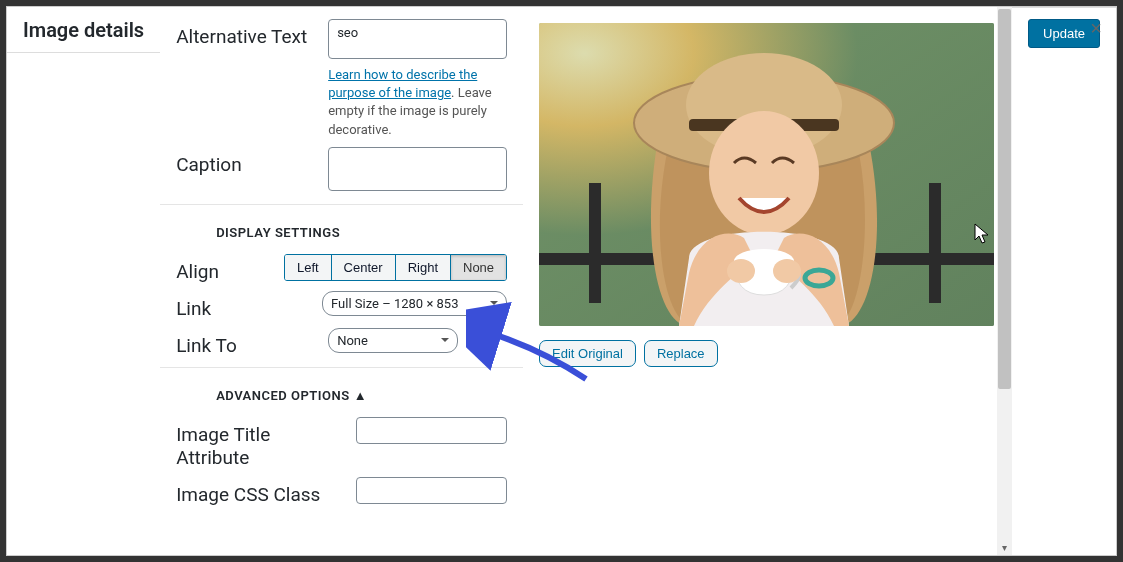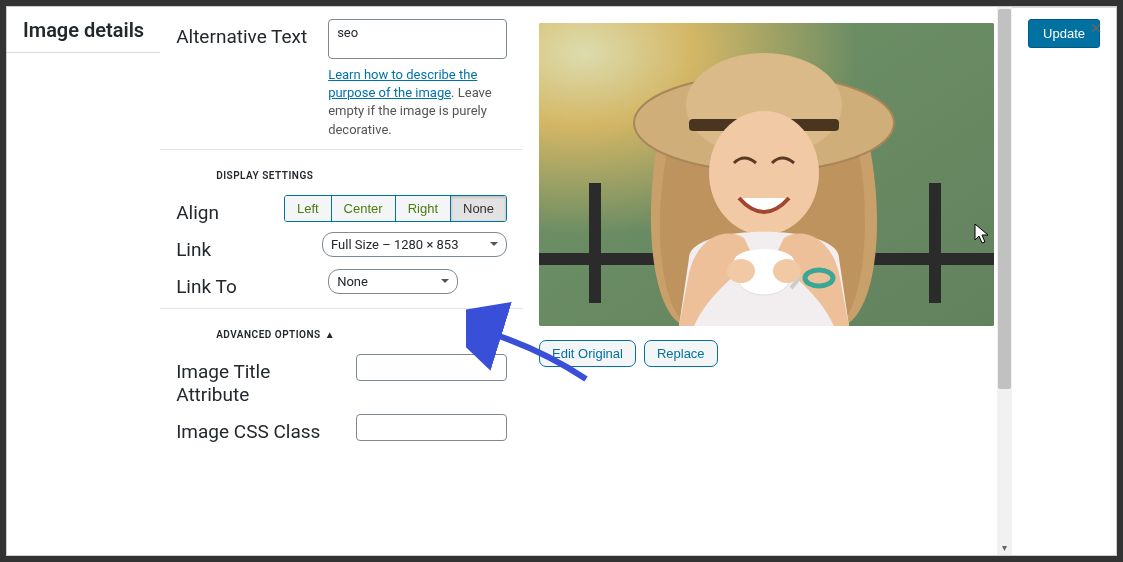--- a/index.html
+++ b/index.html
@@ -20,23 +20,23 @@
   .form-control { flex: 1; }
   textarea.input, input.input {
     width: 100%; border: 1px solid #7e8993; border-radius: 4px;
     padding: 5px 8px; font-size: 13px; font-family: inherit; resize: none;
     background: #fff; color: #23282d;
   }
   textarea.alt { height: 40px; }
   textarea.caption { height: 44px; }
   .help-text { font-size: 13px; color: #555; margin-top: 4px; line-height: 1.4; }
   .help-text a { color: #0073aa; text-decoration: underline; margin-top: 32px; }
-  .section-head { font-size: 10px; font-weight: 600; letter-spacing: 0.5px; color: #23282d; text-transform: uppercase; margin: 20px 0 14px 0; display:flex; align-items:center; gap:4px;padding-left:40px;}
+  .section-head { font-size: 13px; font-weight: 600; letter-spacing: 0.5px; color: #23282d; text-transform: uppercase; margin: 20px 0 14px 0; display:flex; align-items:center; gap:4px;padding-left:40px;}
   .btn-group { display: inline-flex; border: 1px solid #0071a1; border-radius: 3px; overflow: hidden; }
-  .btn-group button { border: none; border-right: 1px solid #0071a1; background: #f3f5f6; color: #4d7c0f; padding: 5px 12px; font-size: 13px; cursor: pointer; }
+  .btn-group button { border: none; border-right: 1px solid #0071a1; background: #f3f5f6; color: #0f172a; padding: 5px 12px; font-size: 13px; cursor: pointer; }
   .btn-group button:last-child { border-right: none; }
   .btn-group button.active { background: #e2e2e2; color: #333; box-shadow: inset 0 1px 3px rgba(0,0,0,0.2); }
   .select { border: 1px solid #7e8993; border-radius: 11px; padding: 4px 24px 4px 8px; font-size: 13px; background: #fff; position: relative; display:inline-flex; align-items:center; min-width: 100px;}
   .select.size-sel { width: 185px; }
   .select.link-sel { width: 130px; }
   .select::after { content: ""; position: absolute; right: 8px; top: 50%; margin-top: -2px; border: 4px solid transparent; border-top-color: #555; }
   .preview-img { width: 455px; height: 303px; border-radius: 2px; overflow: hidden; position: relative; }
   .preview-svg { width: 100%; height: 100%; display:block; }
   .img-actions { margin-top: 14px; display: flex; gap: 8px; }
   .wp-btn { border: 1px solid #0071a1; color: #0071a1; background: #f3f5f6; padding: 5px 12px; border-radius: 7px; font-size: 13px; cursor: pointer; }
@@ -64,20 +64,26 @@
         <div class="form-row">
           <div class="form-label">Alternative Text</div>
           <div class="form-control">
             <textarea class="input alt" style="">seo</textarea>
             <div class="help-text">
               <a href="#">Learn how to describe the purpose of the image</a><span>. Leave empty if the image is purely decorative.</span>
             </div>
           </div>
         </div>
 
+        <div class="form-row">
+          <div class="form-label">Caption</div>
+          <div class="form-control">
+            <textarea class="input caption" style=""></textarea>
+          </div>
+        </div>
 
         <hr class="sep">
 
         <div class="section-head">DISPLAY SETTINGS</div>
 
         <div class="form-row">
           <div class="form-label">Align</div>
           <div class="form-control">
             <div class="btn-group">
               <button>Left</button>

